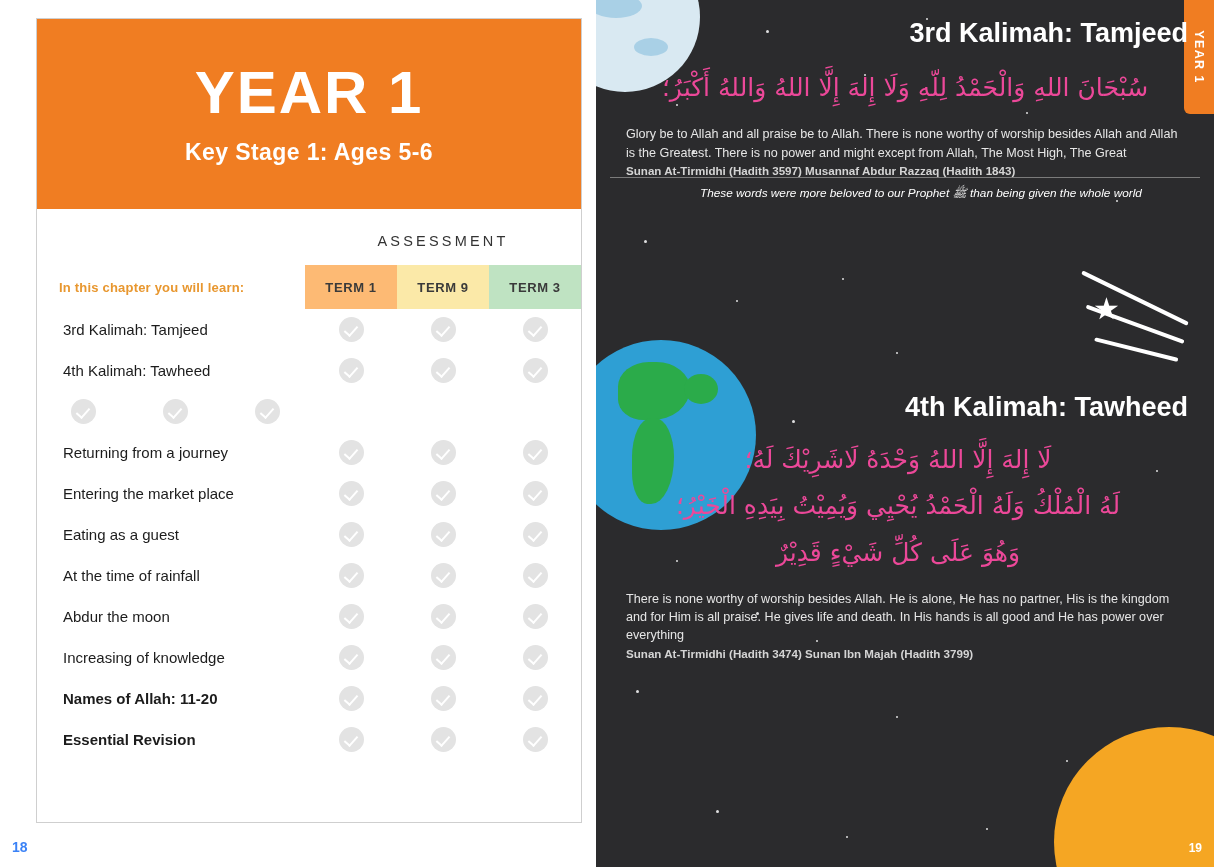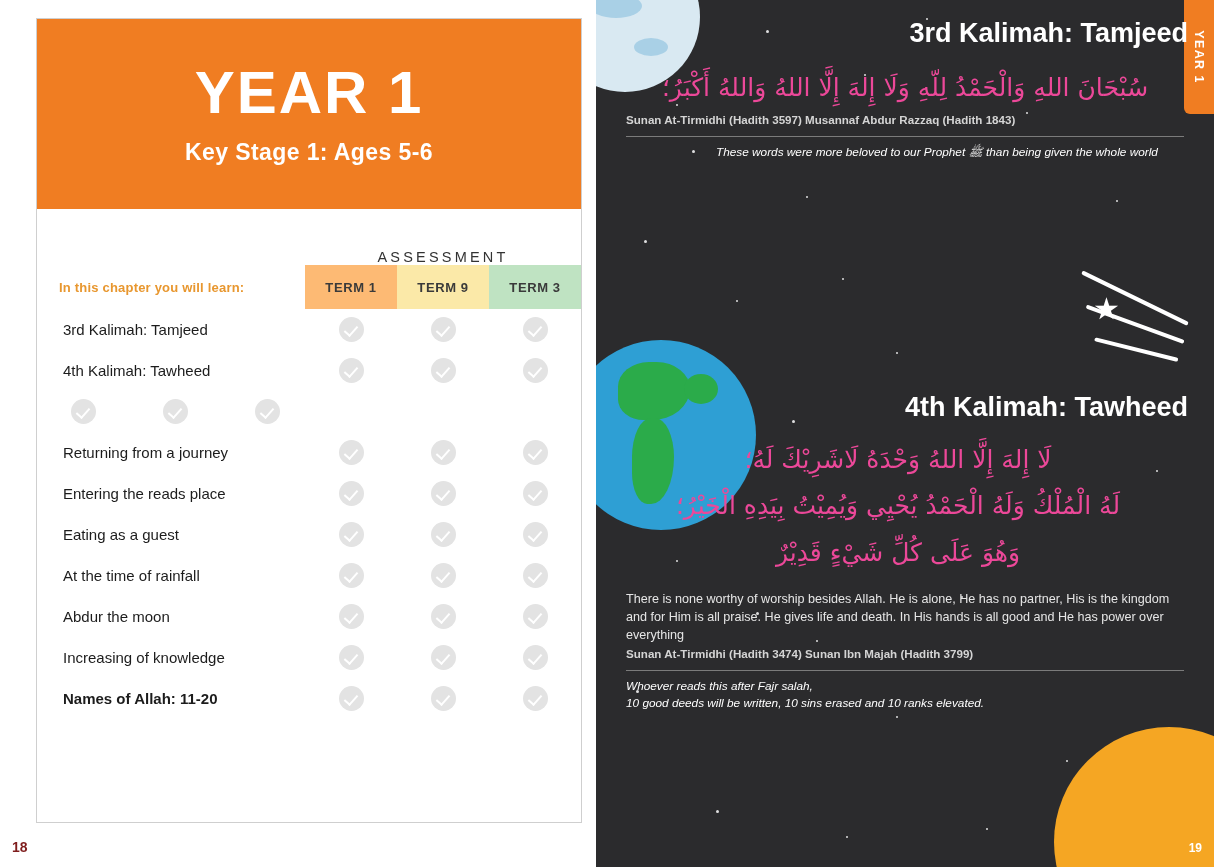--- a/index.html
+++ b/index.html
@@ -69,21 +69,21 @@
     padding-bottom: 2px;
     height: 56px;
     display: flex;
     align-items: flex-end;
   }
   .assess-label-wrap {
     width: 276px;
     flex: 0 0 276px;
     height: 48px;
     display: flex;
-    align-items: flex-end;
+    align-items: center;
     justify-content: center;
   }
   .assess-label {
     font-size: 14.5px;
     letter-spacing: 3.2px;
     color: #333;
     font-weight: 500;
   }
 
   .table-head-row {
@@ -151,21 +151,21 @@
     border-width: 0 2.4px 2.4px 0;
     transform: rotate(42deg);
   }
 
   .page-num-left {
     position: absolute;
     left: 12px;
     bottom: 12px;
     font-size: 14px;
     font-weight: bold;
-    color: #7f1d1d;
+    color: #3b82f6;
   }
 
   
   .page-right {
     position: relative;
     width: 618px;
     height: 867px;
     background: #2b2b2d;
     overflow: hidden;
     flex: 0 0 618px;
@@ -286,22 +286,21 @@
     padding: 0 30px 0 30px;
   }
   .source {
     color: #d4d4d4;
     font-size: 11.6px;
     font-weight: bold;
     padding: 0 30px;
     margin-top: 2px;
   }
   .note-wrap {
-    padding: 0 30px;
-    margin-top: 10px;
+    padding: 0 14px;
   }
   .note-rule {
     height: 1px;
     background: #7b7b7b;
     margin-bottom: 7px;
   }
   .note {
     color: #ffffff;
     font-size: 11.8px;
     font-style: italic;
@@ -392,21 +391,21 @@
               <span class="tick"></span>
             </div>
             <div class="check-cell">
               <span class="tick"></span>
             </div>
             <div class="check-cell">
               <span class="tick"></span>
             </div>
           </div>
           <div class="row">
-            <div class="row-label">Entering the reads place</div>
+            <div class="row-label">Entering the market place</div>
             <div class="check-cell">
               <span class="tick"></span>
             </div>
             <div class="check-cell">
               <span class="tick"></span>
             </div>
             <div class="check-cell">
               <span class="tick"></span>
             </div>
           </div>
@@ -453,20 +452,32 @@
             </div>
             <div class="check-cell">
               <span class="tick"></span>
             </div>
             <div class="check-cell">
               <span class="tick"></span>
             </div>
           </div>
           <div class="row">
             <div class="row-label bold">Names of Allah: 11-20</div>
+            <div class="check-cell">
+              <span class="tick"></span>
+            </div>
+            <div class="check-cell">
+              <span class="tick"></span>
+            </div>
+            <div class="check-cell">
+              <span class="tick"></span>
+            </div>
+          </div>
+          <div class="row">
+            <div class="row-label bold">Essential Revision</div>
             <div class="check-cell">
               <span class="tick"></span>
             </div>
             <div class="check-cell">
               <span class="tick"></span>
             </div>
             <div class="check-cell">
               <span class="tick"></span>
             </div>
           </div>
@@ -528,39 +539,35 @@
     <div class="year-tab">
       <span>YEAR 1</span>
     </div>
 
     <div class="rp-content" id="sections-container">
         <div style="position: absolute; left: 0px; top: 18px; width: 618px;">
           <div class="sec-title">3rd Kalimah: Tamjeed</div>
           <div class="arabic" style="margin-top: 16px;">
             <div>سُبْحَانَ اللهِ وَالْحَمْدُ لِلّهِ وَلَا إِلهَ إِلَّا اللهُ وَاللهُ أَكْبَرُ؛</div>
           </div>
+          <div class="translation" style="margin-top: 14px;">Glory be to Allah and all praise be to Allah. There is none worthy of worship besides Allah and Allah is the Greatest. There is no power and might except from Allah, The Most High, The Great</div>
           <div class="source">Sunan At-Tirmidhi (Hadith 3597) Musannaf Abdur Razzaq (Hadith 1843)</div>
           <div class="note-wrap">
             <div class="note-rule"></div>
             <div class="note indent" style="white-space: pre-line;">These words were more beloved to our Prophet ﷺ than being given the whole world</div>
           </div>
         </div>
         <div style="position: absolute; left: 0px; top: 392px; width: 618px;">
           <div class="sec-title">4th Kalimah: Tawheed</div>
           <div class="arabic" style="margin-top: 14px; padding-left: 8px;">
             <div>لَا إِلهَ إِلَّا اللهُ وَحْدَهُ لَاشَرِيْكَ لَهُ؛</div>
             <div>لَهُ الْمُلْكُ وَلَهُ الْحَمْدُ يُحْيِي وَيُمِيْتُ بِيَدِهِ الْخَيْرُ؛</div>
             <div>وَهُوَ عَلَى كُلِّ شَيْءٍ قَدِيْرٌ</div>
           </div>
           <div class="translation" style="margin-top: 14px;">There is none worthy of worship besides Allah. He is alone, He has no partner, His is the kingdom and for Him is all praise. He gives life and death. In His hands is all good and He has power over everything</div>
           <div class="source">Sunan At-Tirmidhi (Hadith 3474) Sunan Ibn Majah (Hadith 3799)</div>
-          <div class="note-wrap">
-            <div class="note-rule"></div>
-            <div class="note" style="white-space: pre-line;">Whoever reads this after Fajr salah,
-10 good deeds will be written, 10 sins erased and 10 ranks elevated.</div>
-          </div>
         </div>
       </div>
 
     <div class="page-num-right">19</div>
   </div>
 
 </div>
 
 </body></html>

